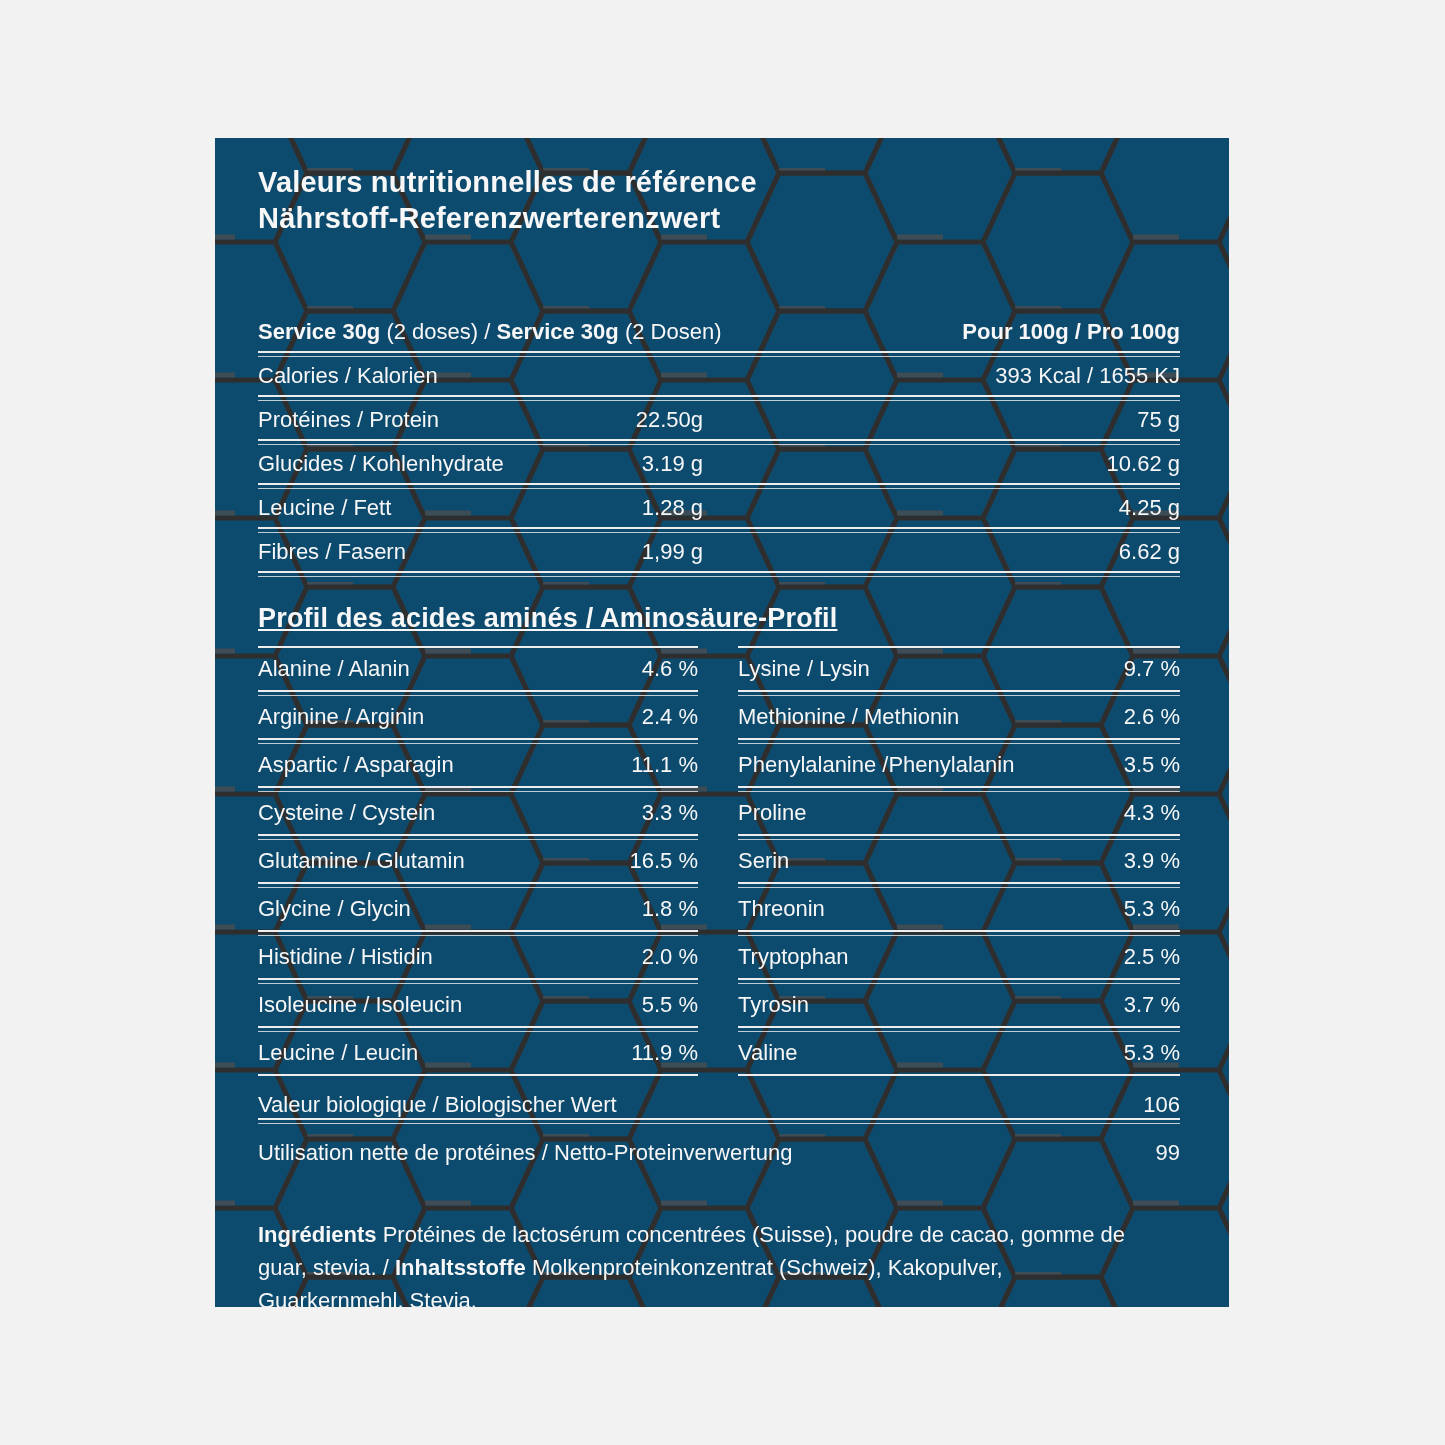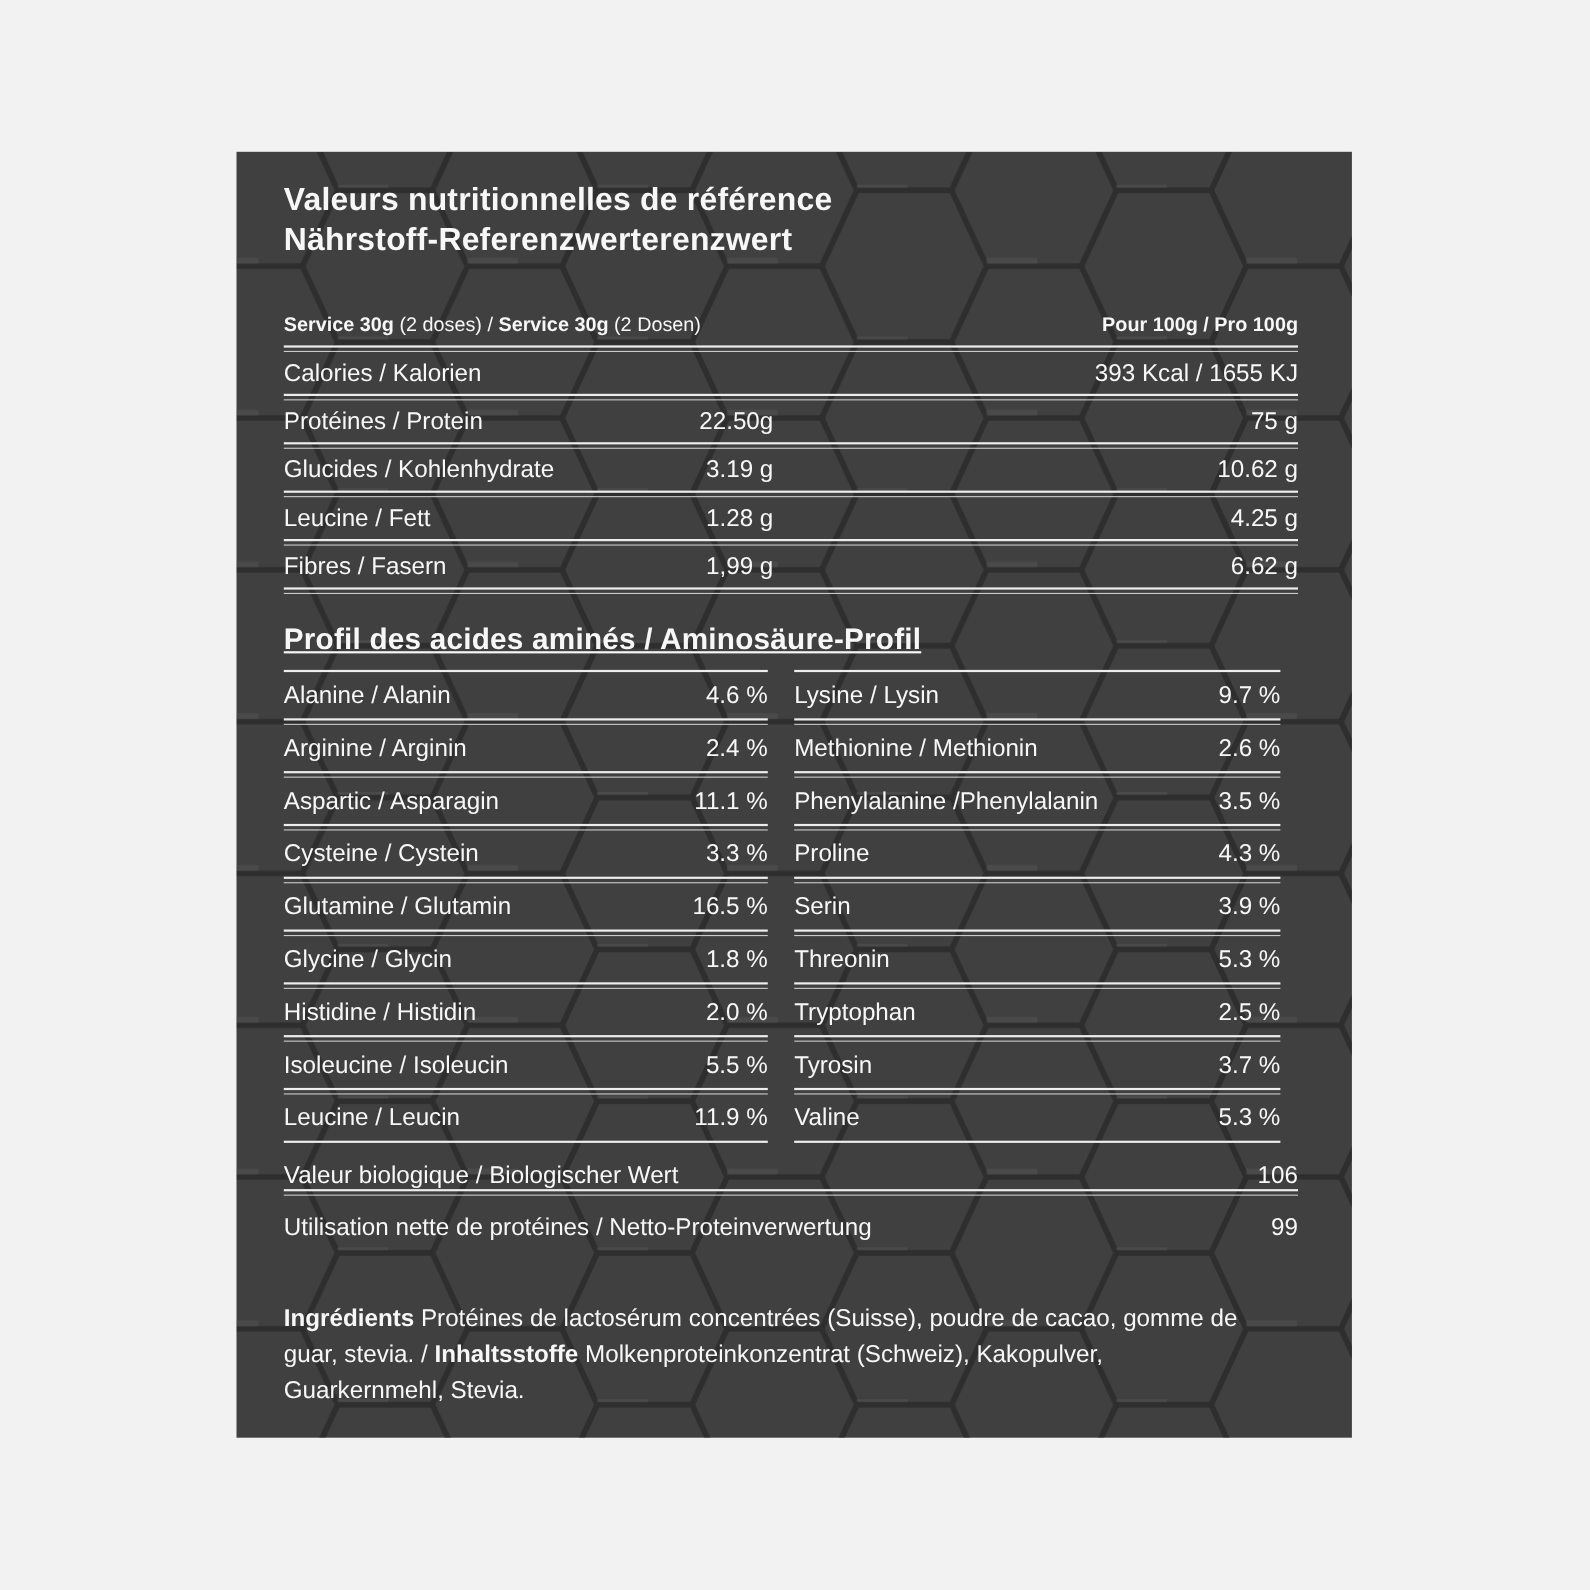--- a/index.html
+++ b/index.html
@@ -6,47 +6,47 @@
   body {
     width:1445px; height:1445px;
     background:#f2f2f2;
     font-family:"Liberation Sans","DejaVu Sans",sans-serif;
     position:relative;
     -webkit-font-smoothing:antialiased;
   }
   .panel {
     position:absolute; left:215px; top:138px;
     width:1014px; height:1169px;
-    background:#404040;
+    background:#0c4a6e;
     overflow:hidden;
     color:#f7f7f7;
   }
   .hexbg { position:absolute; left:0; top:0; width:1014px; height:1169px; }
   .content { position:relative; padding:26px 49px 0 43px; }
 
   .title { font-size:29px; line-height:36px; font-weight:700; letter-spacing:0.2px; }
 
-  .sv-header { margin-top:40px; height:38px; position:relative; font-size:18px; }
+  .sv-header { margin-top:77px; height:38px; position:relative; font-size:22px; }
   .sv-header .lft, .sv-header .rgt { position:absolute; top:50%; transform:translateY(-50%); white-space:pre; }
   .sv-header .lft { left:0; }
   .sv-header .rgt { right:0; font-weight:700; }
   .b { font-weight:700; }
 
   .nrow { position:relative; height:38px; font-size:22px; }
   .nrow span { position:absolute; top:50%; transform:translateY(-50%); white-space:pre; }
   .nrow .lbl { left:0; }
   .nrow .mid { left:0; width:445px; text-align:right; display:block; }
   .nrow .rgt { right:0; }
 
   .dl { height:3px; border-top:2px solid #ededed; border-bottom:1px solid rgba(237,237,237,0.8); }
   .sl { height:2px; background:#ededed; }
 
   .amino-heading { margin-top:24px; font-size:27px; line-height:34px; font-weight:700; letter-spacing:0.2px;text-decoration:underline; }
 
-  .amino-grid { margin-top:11px; display:grid; grid-template-columns:440px 442px; column-gap:24px; }
+  .amino-grid { margin-top:11px; display:grid; grid-template-columns:440px 442px; column-gap:40px; }
   .acell { height:42px; display:flex; justify-content:space-between; align-items:center; font-size:22px; }
   .acell .val { white-space:pre; }
 
   .sumrow { height:42px; display:flex; justify-content:space-between; align-items:flex-end; font-size:22px; }
 
   .ingredients { margin-top:52px; font-size:22px; line-height:33px; max-width:880px; }
   .ingredients span { white-space:pre-wrap; }
 </style>
 </head>
 <body>

